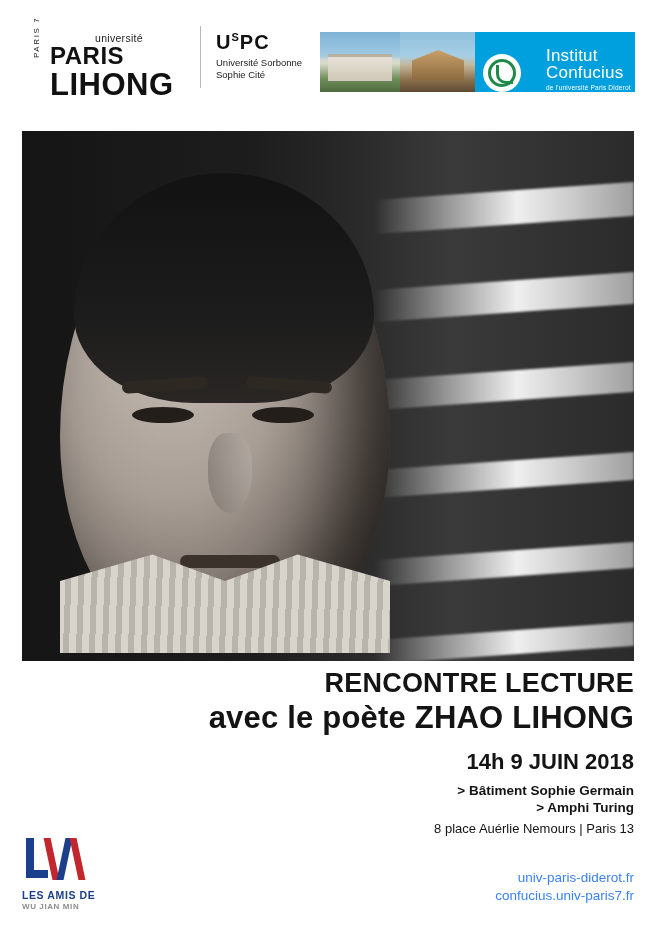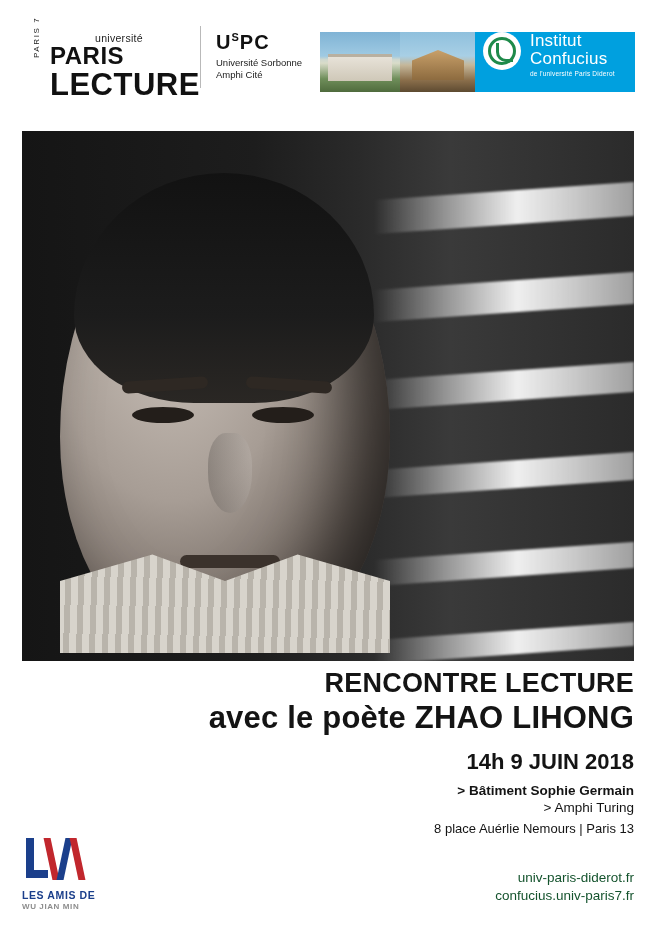--- a/index.html
+++ b/index.html
@@ -118,23 +118,24 @@
     position:absolute;
     left:12px; top:18px;
     width:52px; height:30px;
     background:linear-gradient(#c8a06a,#8d6b3f);
     clip-path:polygon(0 35%,50% 0,100% 35%,100% 100%,0 100%);
   }
   .conf-blue {
     flex:1;
     background:#00a0df;
     display:flex;
-    align-items:flex-start;
+    align-items:flex-end;
     padding-left:8px;
     position:relative;
+    gap:16px;
   }
   .conf-seal {
     width:38px; height:38px;
     border-radius:50%;
     background:#ffffff;
     position:relative;
     flex:0 0 auto;
     margin-right:9px;
   }
   .conf-seal:before {
@@ -260,36 +261,36 @@
   }
   .venue-1 {
     margin-top:8px;
     font-size:13.5px;
     font-weight:bold;
     color:#141414;
   }
   .venue-2 {
     margin-top:2px;
     font-size:13.5px;
-    font-weight:normal;
+    font-weight:bold;
     color:#141414;
   }
   .address {
     margin-top:6px;
     font-size:13px;
     color:#141414;
   }
 
   .urls {
     position:absolute;
     right:23px; bottom:38px;
     text-align:right;
     font-size:13.5px;
     line-height:1.35;
-    color:#14532d;
+    color:#3b82f6;
   }
 
   
   .amis {
     position:absolute;
     left:22px; bottom:32px;
     width:110px;
   }
   .amis-mark {
     position:relative;
@@ -336,32 +337,32 @@
 </style>
 </head>
 <body>
 
 <div class="header">
 
   <div class="logo-diderot">
     <div class="p7">PARIS 7</div>
     <div class="universite">université</div>
     <div class="paris">PARIS</div>
-    <div class="diderot">LECTURE</div>
+    <div class="diderot">LIHONG</div>
   </div>
 
   <div class="divider-v"></div>
 
   <div class="logo-uspc">
     <div class="uspc-mark">
       <span>U</span><sup>S</sup><span>P</span><span>C</span>
     </div>
     <div class="uspc-sub">
       <div>Université Sorbonne</div>
-      <div>Amphi Cité</div>
+      <div>Sophie Cité</div>
     </div>
   </div>
 
   <div class="logo-confucius">
     <div class="conf-photos">
       <div class="conf-photo p1"></div>
       <div class="conf-photo p2"></div>
     </div>
     <div class="conf-blue">
       <div class="conf-seal"></div>

